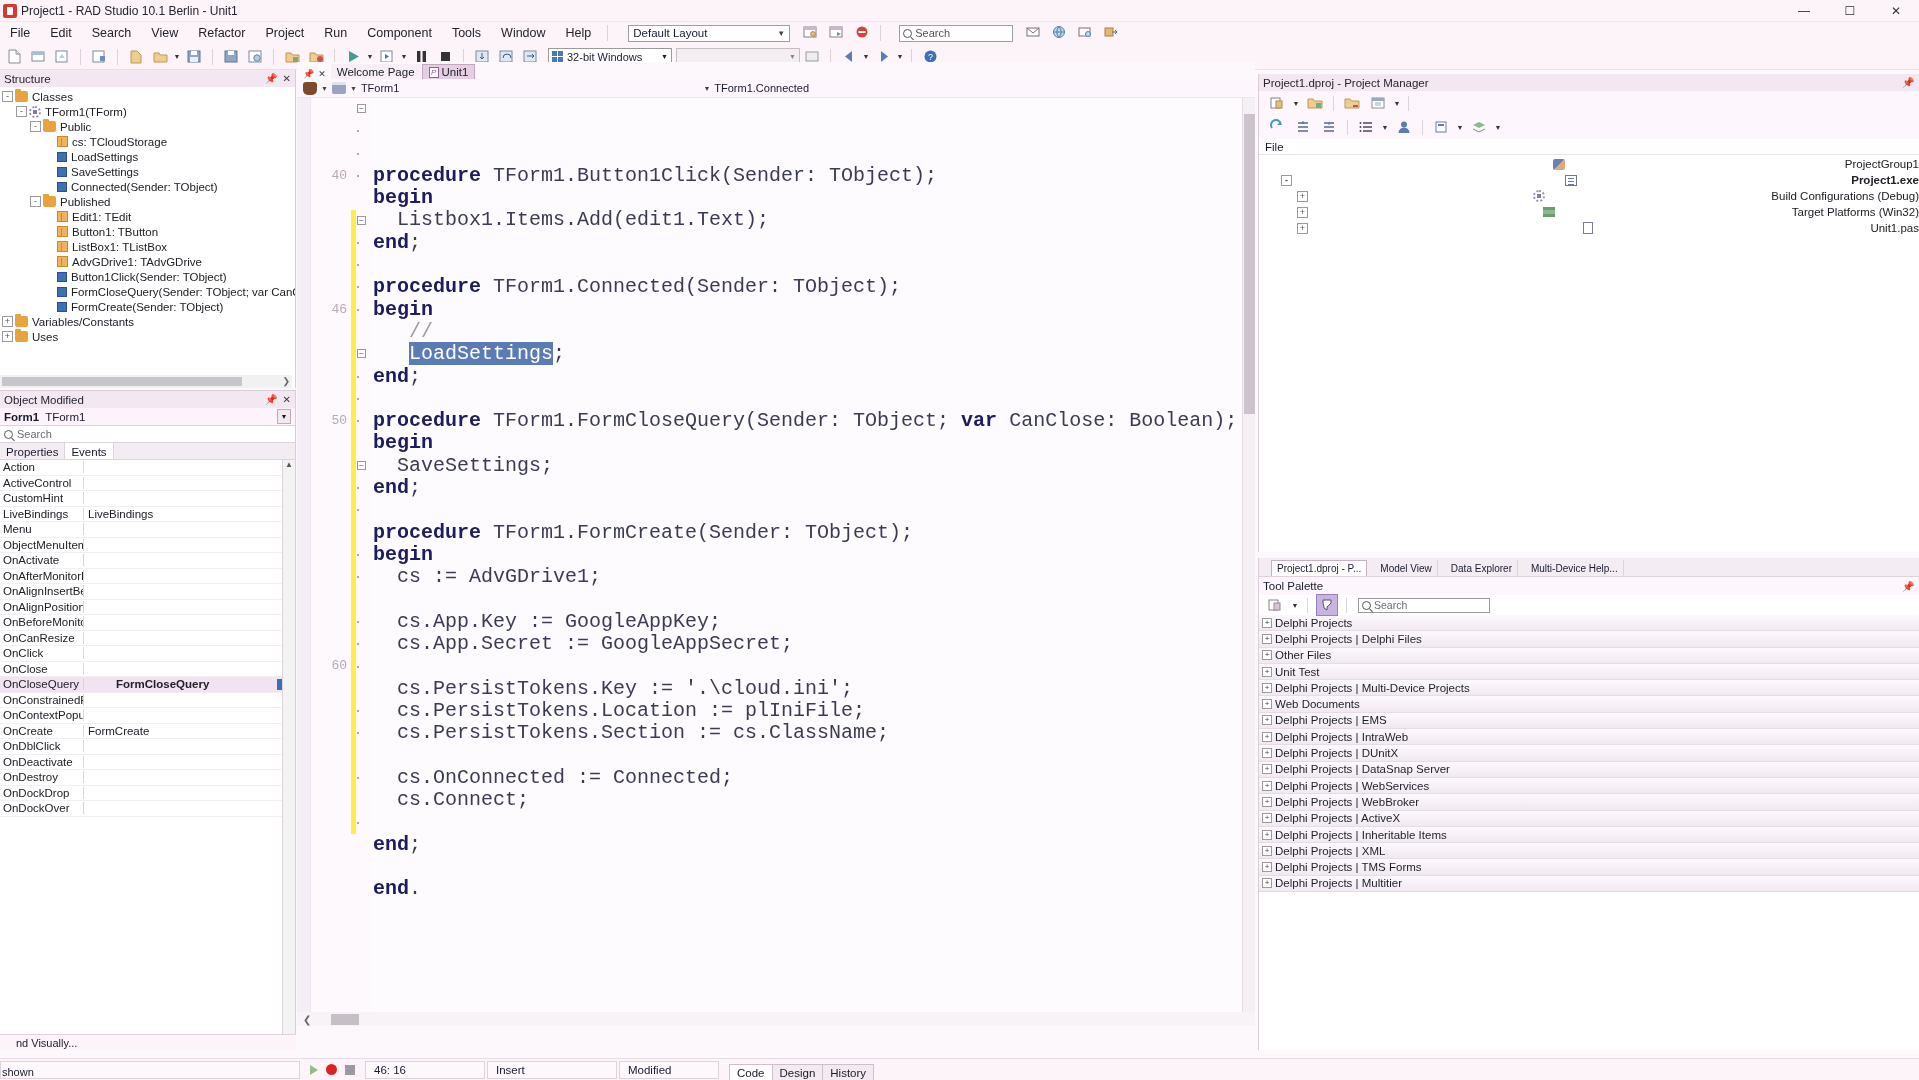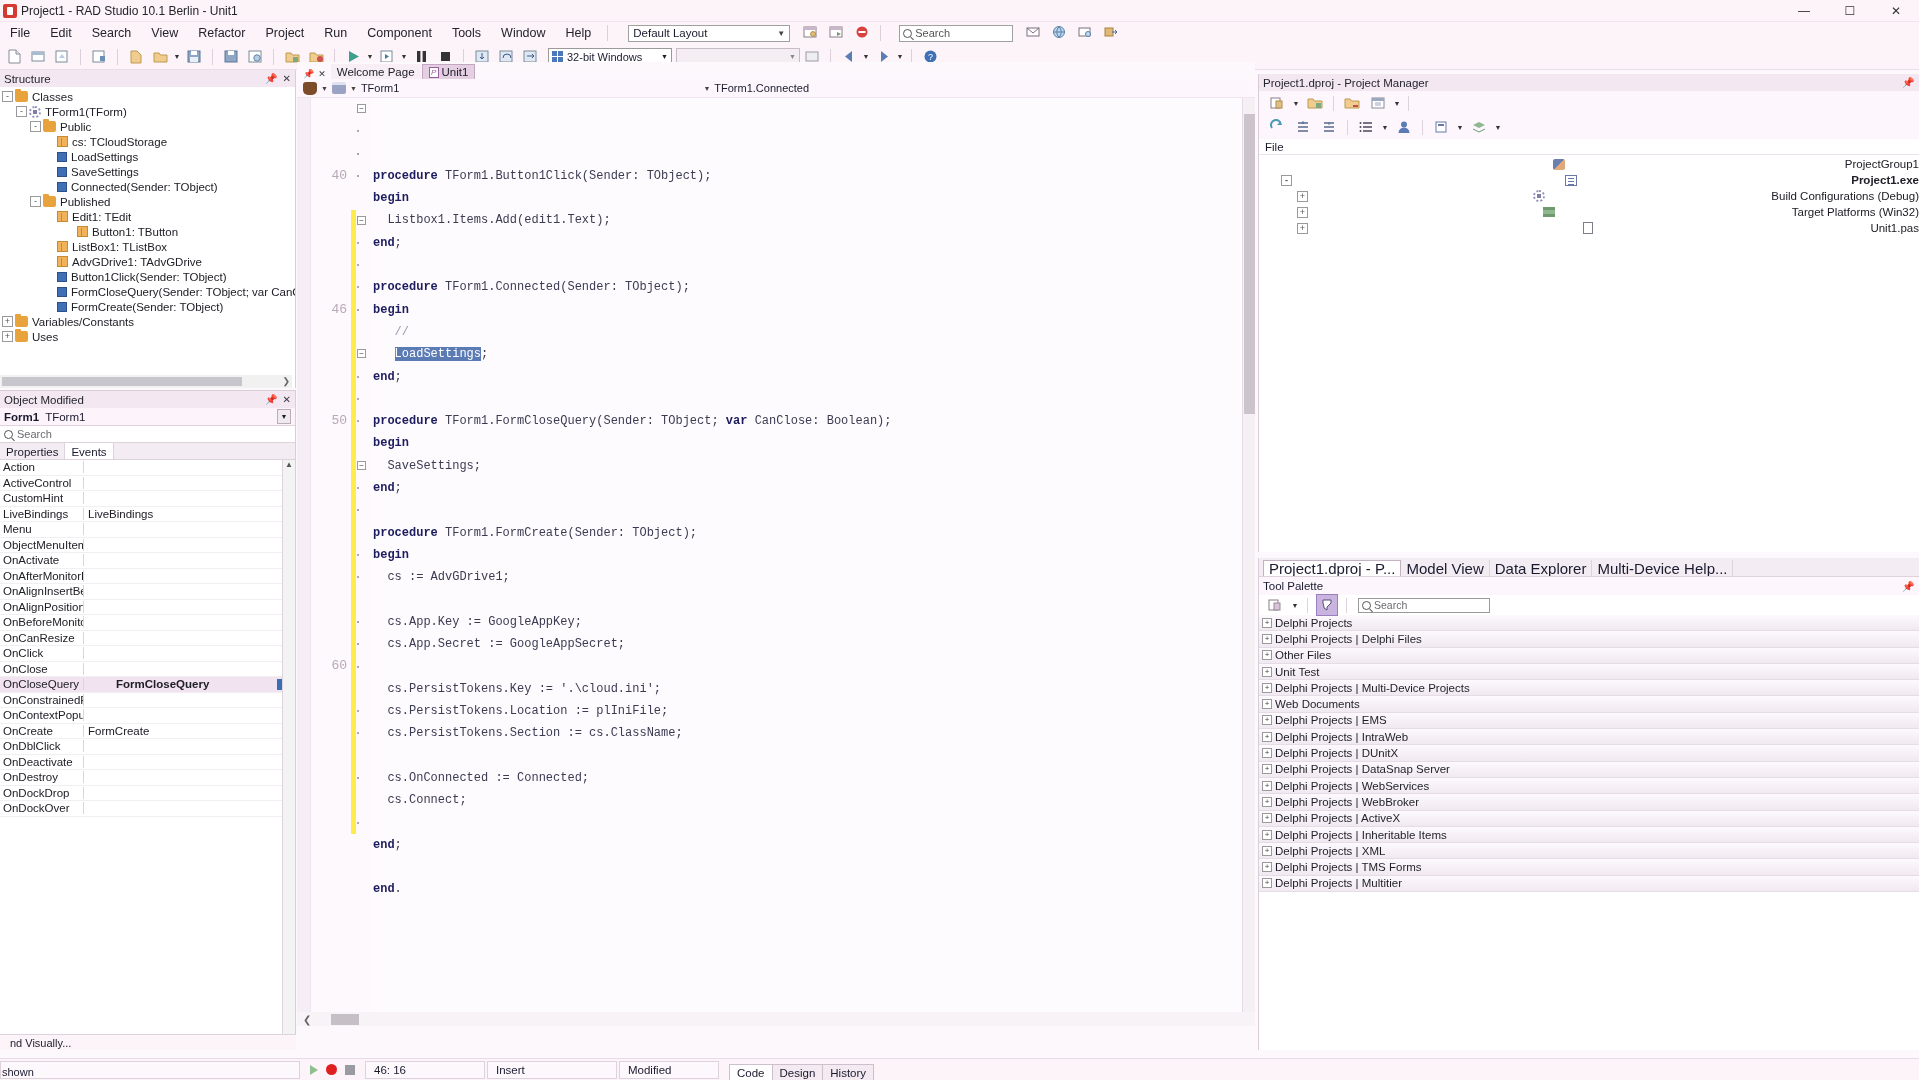--- a/index.html
+++ b/index.html
@@ -194,21 +194,21 @@
     background: #3b6fb3; color: #fff; font-size: 7px; text-align: center;
     line-height: 13px;
   }
   .oi-scroll {
     position: absolute; right: 0; top: 0; width: 13px; height: 100%;
     background: #f3f3f3; border-left: 1px solid #ded2dc;
   }
   .oi-scroll .arr { font-size: 8px; text-align: center; color: #555; height: 13px; }
   .oi-foot {
     position: absolute; bottom: 0; left: 0; width: 296px; height: 16px;
-    font-size: 11px; padding-left: 10px; background: #fdf4f9;
+    font-size: 11px; padding-left: 16px; background: #fdf4f9;
     border-top: 1px solid #ded2dc; display: flex; align-items: center;
   }
 
   
   .editor {
     position: absolute; left: 297px; top: 62px; width: 958px; height: 988px;
     background: #fdf8fc;
   }
   .ed-tabs { height: 17px; display: flex; align-items: flex-end; padding-left: 4px; gap: 1px; }
   .ed-pinx { display: flex; gap: 4px; font-size: 9px; color: #3a3a46; padding: 3px 4px 0 2px; }
@@ -242,21 +242,21 @@
   }
   .gutter-left {
     width: 14px; background: #f6eef6; border-right: 1px solid #efe6ef;
   }
   .gutter-num {
     width: 42px; background: #fdf9fd; text-align: right; padding-right: 6px;
     font-size: 13px; color: #b9a8b6; font-family: "Liberation Mono", monospace;
   }
   .gutter-fold { width: 18px; background: #fdf9fd; position: relative; }
   .code-lines {
-    flex: 1; position: relative; font-size: 12px; line-height: 22.3px;
+    flex: 1; position: relative; font-size: 20px; line-height: 22.3px;
     color: #3b3b52; padding-left: 2px; white-space: pre;
   }
   .ln { height: 22.3px; }
   .kw { color: #1c1c5e; font-weight: bold; }
   .cm { color: #9a9aa8; }
   .sel-tok { background: #5b7bb5; color: #fff; }
   .yellowbar {
     position: absolute; left: 0; top: 0; width: 5px; background: #ffec4a;
   }
   .foldbox {
@@ -328,22 +328,22 @@
     position: absolute; left: 1258px; top: 540px; width: 661px; height: 18px;
     background: #fdf6fc; font-size: 11.5px; display: flex; align-items: center;
     padding-left: 4px; border-top: 1px solid #ded2dc; border-left: 1px solid #d9cdd7;
   }
   .dockTabs {
     position: absolute; left: 1258px; top: 558px; width: 661px; height: 18px;
     background: #f4ecf3; display: flex; align-items: flex-end; padding-left: 4px;
     border-left: 1px solid #d9cdd7;
   }
   .dtab {
-    height: 16px; padding: 0 5px; font-size: 15px; display: flex;
-    align-items: center; border-right: 1px solid #ded2dc;
+    height: 16px; padding: 0 5px; font-size: 10px; display: flex;
+    align-items: center; border-right: 1px solid #ded2dc; margin-left: 8px;
   }
   .dtab.active { background: #fff; border: 1px solid #c3b3c2; border-bottom: none; }
 
   .toolpalette {
     position: absolute; left: 1258px; top: 576px; width: 661px; height: 474px;
     background: #fff; border-left: 1px solid #d9cdd7; border-top: 1px solid #ded2dc;
   }
   .tp-title {
     height: 18px; display: flex; align-items: center; padding: 0 4px;
     font-size: 11.5px; background: #fdf6fc;
@@ -679,21 +679,21 @@
         <div class="tnode" style="padding-left: 30px;">
           <span class="exp">-</span>
           <span class="ic-folder"></span>
           <span>Published</span>
         </div>
         <div class="tnode" style="padding-left: 44px;">
           <span class="exp blank"></span>
           <span class="ic-box"></span>
           <span>Edit1: TEdit</span>
         </div>
-        <div class="tnode" style="padding-left: 64px;">
+        <div class="tnode" style="padding-left: 44px;">
           <span class="exp blank"></span>
           <span class="ic-box"></span>
           <span>Button1: TButton</span>
         </div>
         <div class="tnode" style="padding-left: 44px;">
           <span class="exp blank"></span>
           <span class="ic-box"></span>
           <span>ListBox1: TListBox</span>
         </div>
         <div class="tnode" style="padding-left: 44px;">

